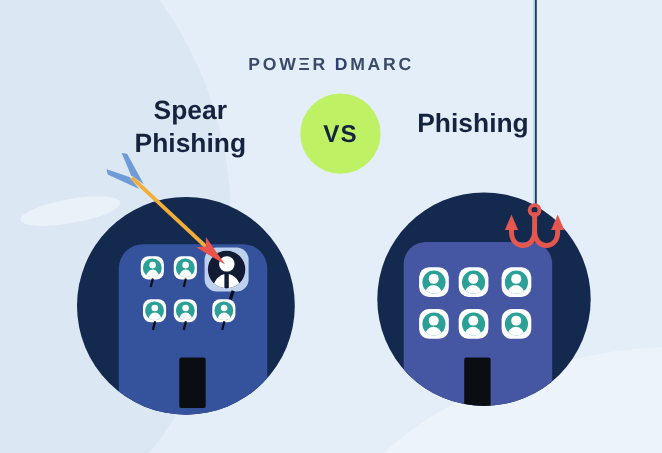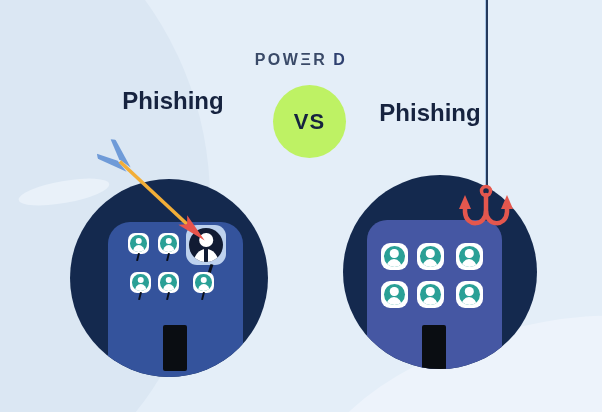--- a/index.html
+++ b/index.html
@@ -89,23 +89,25 @@
 
   <div class="blob blob-topleft"></div>
   <div class="blob blob-streak"></div>
   <div class="blob blob-bottomright"></div>
 
   <div class="fishing-line"></div>
 
   <div class="logo">
     <span>POWΞR</span>
     <span class="d">D</span>
+    <span>MARC</span>
   </div>
 
   <div class="title title-left">
+    <div>Spear</div>
     <div>Phishing</div>
   </div>
   <div class="vs-badge">
     <span>VS</span>
   </div>
   <div class="title title-right">Phishing</div>
 
   <div class="scene scene-left">
     <div class="building">
 

